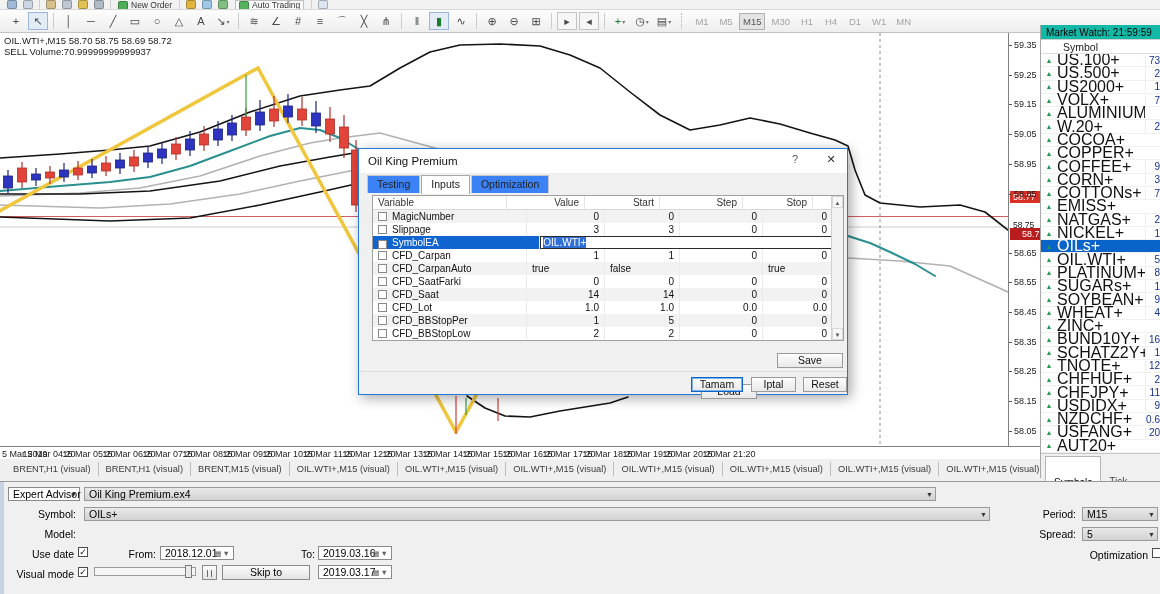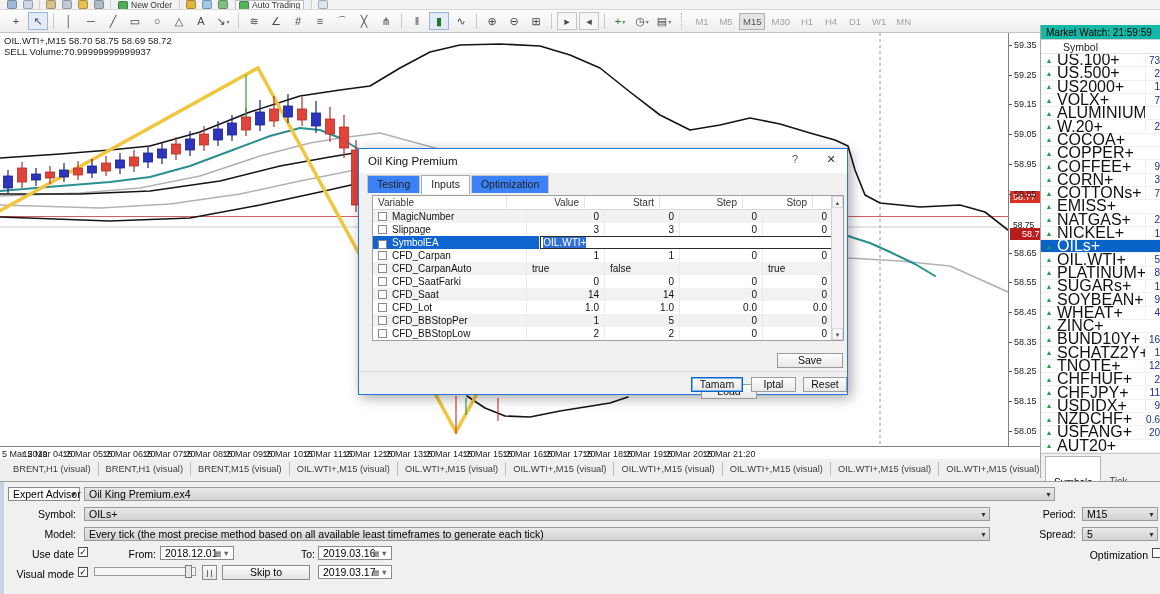--- a/index.html
+++ b/index.html
@@ -469,37 +469,34 @@
       <span class="ctab">OIL.WTI+,M15 (visual)</span>
       <span class="ctab">OIL.WTI+,M15 (visual)</span>
     </div>
 
   <div class="panel">
     <div class="panel-edge"></div>
 
     <div class="combo-white" style="left:8px; top:5px; width:72px;">
       <span>Expert Advisor</span><span class="car">▼</span>
     </div>
-    <div class="combo" style="left:84px; top:5px; width:971px;">
+    <div class="combo" style="left:84px; top:5px; width:852px;">
       <span>Oil King Premium.ex4</span><span class="car">▼</span>
     </div>
 
     <div class="plabel" style="left:0; top:26px; width:76px;">Symbol:</div>
     <div class="combo" style="left:84px; top:25px; width:906px;">
       <span>OILs+</span><span class="car">▼</span>
     </div>
     <div class="plabel" style="left:1000px; top:26px; width:76px;">Period:</div>
     <div class="combo" style="left:1082px; top:25px; width:76px;">
       <span>M15</span><span class="car">▼</span>
     </div>
 
     <div class="plabel" style="left:0; top:46px; width:76px;">Model:</div>
-    <div class="combo" style="left:84px; top:45px; width:906px;">
-      <span>Every tick (the most precise method based on all available least timeframes to generate each tick)</span><span class="car">▼</span>
-    </div>
     <div class="plabel" style="left:1000px; top:46px; width:76px;">Spread:</div>
     <div class="combo" style="left:1082px; top:45px; width:76px;">
       <span>5</span><span class="car">▼</span>
     </div>
 
     <div class="plabel" style="left:0; top:66px; width:74px;">Use date</div>
     <div class="chk" style="left:78px; top:65px;">✓</div>
     <div class="plabel" style="left:100px; top:66px; width:56px;">From:</div>
     <div class="dfield" style="left:160px; top:64px; width:74px;">
       <span>2018.12.01</span><span class="ics">▦▼</span>

